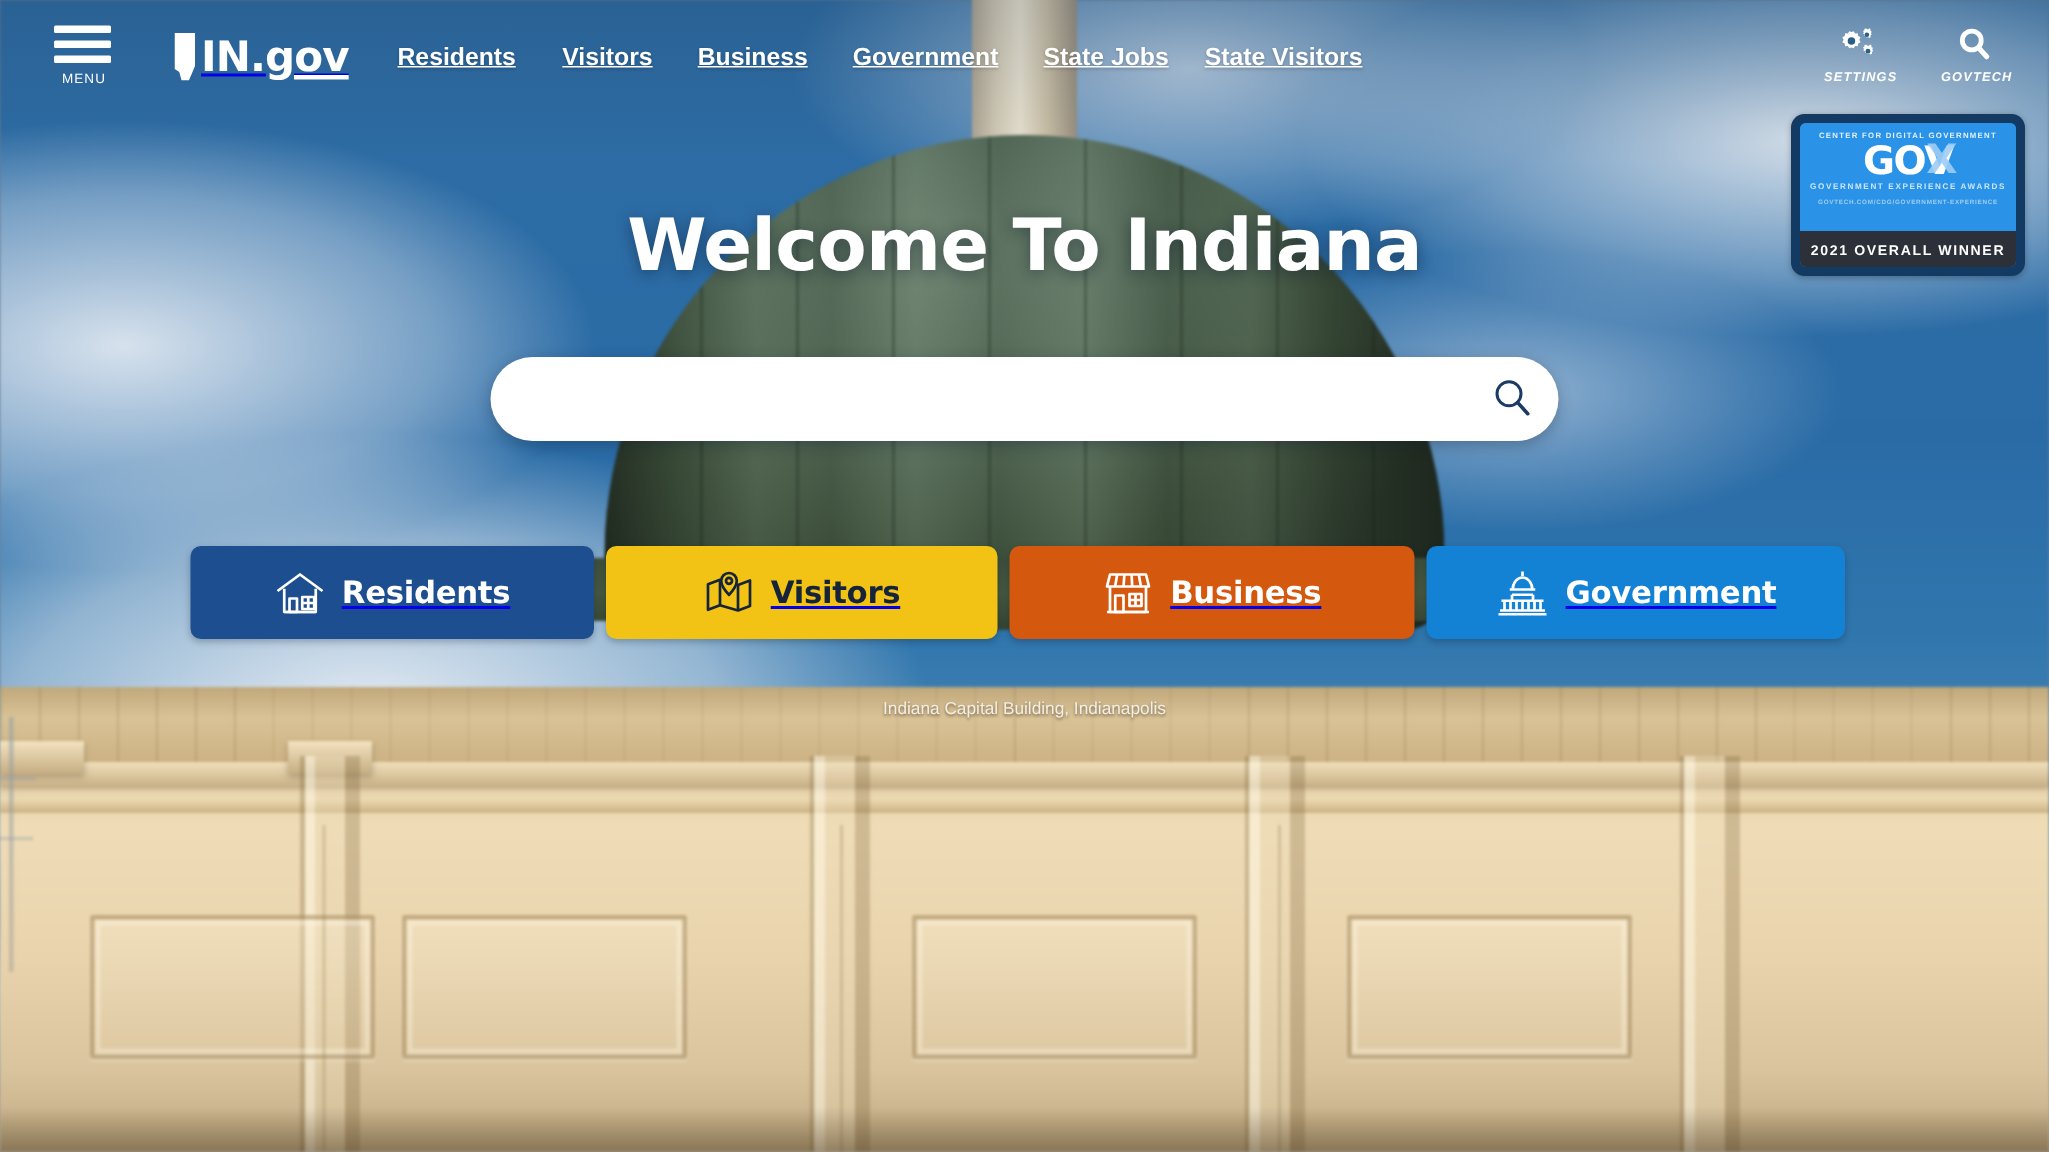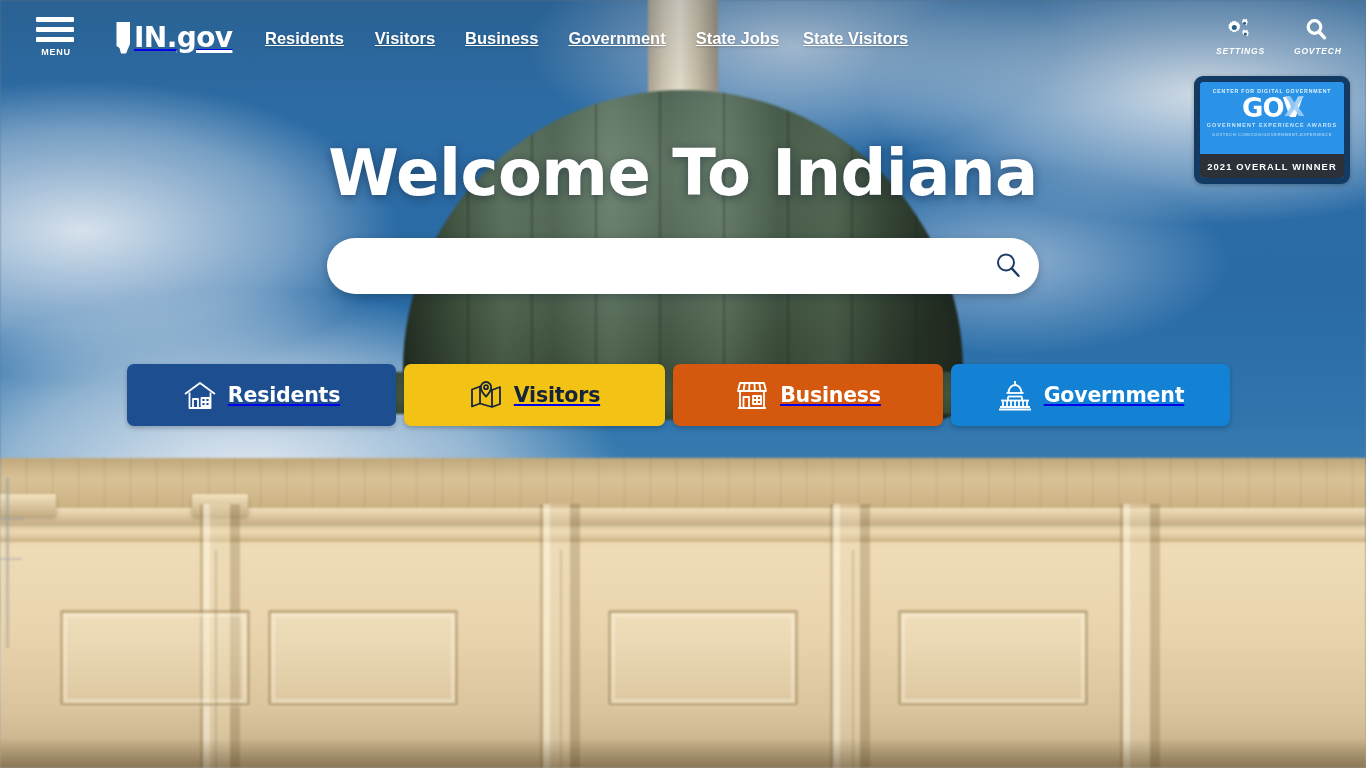--- a/index.html
+++ b/index.html
@@ -135,21 +135,21 @@
   
   #site-header{
     position:absolute; left:0; top:0; width:100%; height:80px; z-index:40;
   }
   .menu-btn{
     position:absolute; left:36px; top:17px; width:40px; cursor:pointer;
     text-align:center;
   }
   .menu-bar{ display:block; width:38px; height:5px; background:#fff; margin-bottom:5px; border-radius:1px; }
   .menu-label{
-    display:block; color:#fff; font-size:9px; font-weight:700; letter-spacing:.7px;
+    display:block; color:#fff; font-size:9px; font-weight:400; letter-spacing:.7px;
     margin-top:2px;
   }
 
   .brand{
     position:absolute; left:115px; top:22px; display:flex; align-items:center; cursor:pointer;
   }
   .brand-state{ width:16px; height:32px; margin-right:3px; }
   .brand-text{
     color:#fff; font-size:28px; font-weight:700; letter-spacing:-0.6px; line-height:1;
     font-family:"DejaVu Sans", sans-serif;
@@ -206,21 +206,21 @@
   }
   .badge-bottom{
     height:24px; background:#2c3038; color:#fff; font-size:9.4px; font-weight:800;
     letter-spacing:1.1px; display:flex; align-items:center; justify-content:center;
   }
 
   
   #hero-content{ position:absolute; left:0; top:0; width:100%; height:100%; z-index:20; }
   .hero-title{
     position:absolute; left:0; top:136px; width:100%; text-align:center;
-    color:#fff; font-size:64px; font-weight:800; letter-spacing:-0.5px;
+    color:#fff; font-size:48px; font-weight:800; letter-spacing:-0.5px;
     font-family:"DejaVu Sans", sans-serif;
     text-shadow:0 2px 10px rgba(10,25,45,.45);
   }
 
   .search-wrap{
     position:absolute; left:327px; top:238px; width:712px; height:56px;
     background:#fff; border-radius:28px;
     box-shadow:0 3px 10px rgba(12,28,48,.30);
     display:flex; align-items:center;
   }
@@ -453,13 +453,14 @@
             <path d="M11 17.5 V21.5 M25 17.5 V21.5"></path>
             <path d="M6 21.5 V28 M10 21.5 V28 M14 21.5 V28 M18 21.5 V28 M22 21.5 V28 M26 21.5 V28 M30 21.5 V28"></path>
             <path d="M3 28 H33 M2 30.5 H34"></path>
           </g>
         </svg>
       </span>
       <span class="cat-label">Government</span>
     </a>
   </div>
 
+  <div class="hero-caption">Indiana Capital Building, Indianapolis</div>
 </main>
 
 </body></html>

